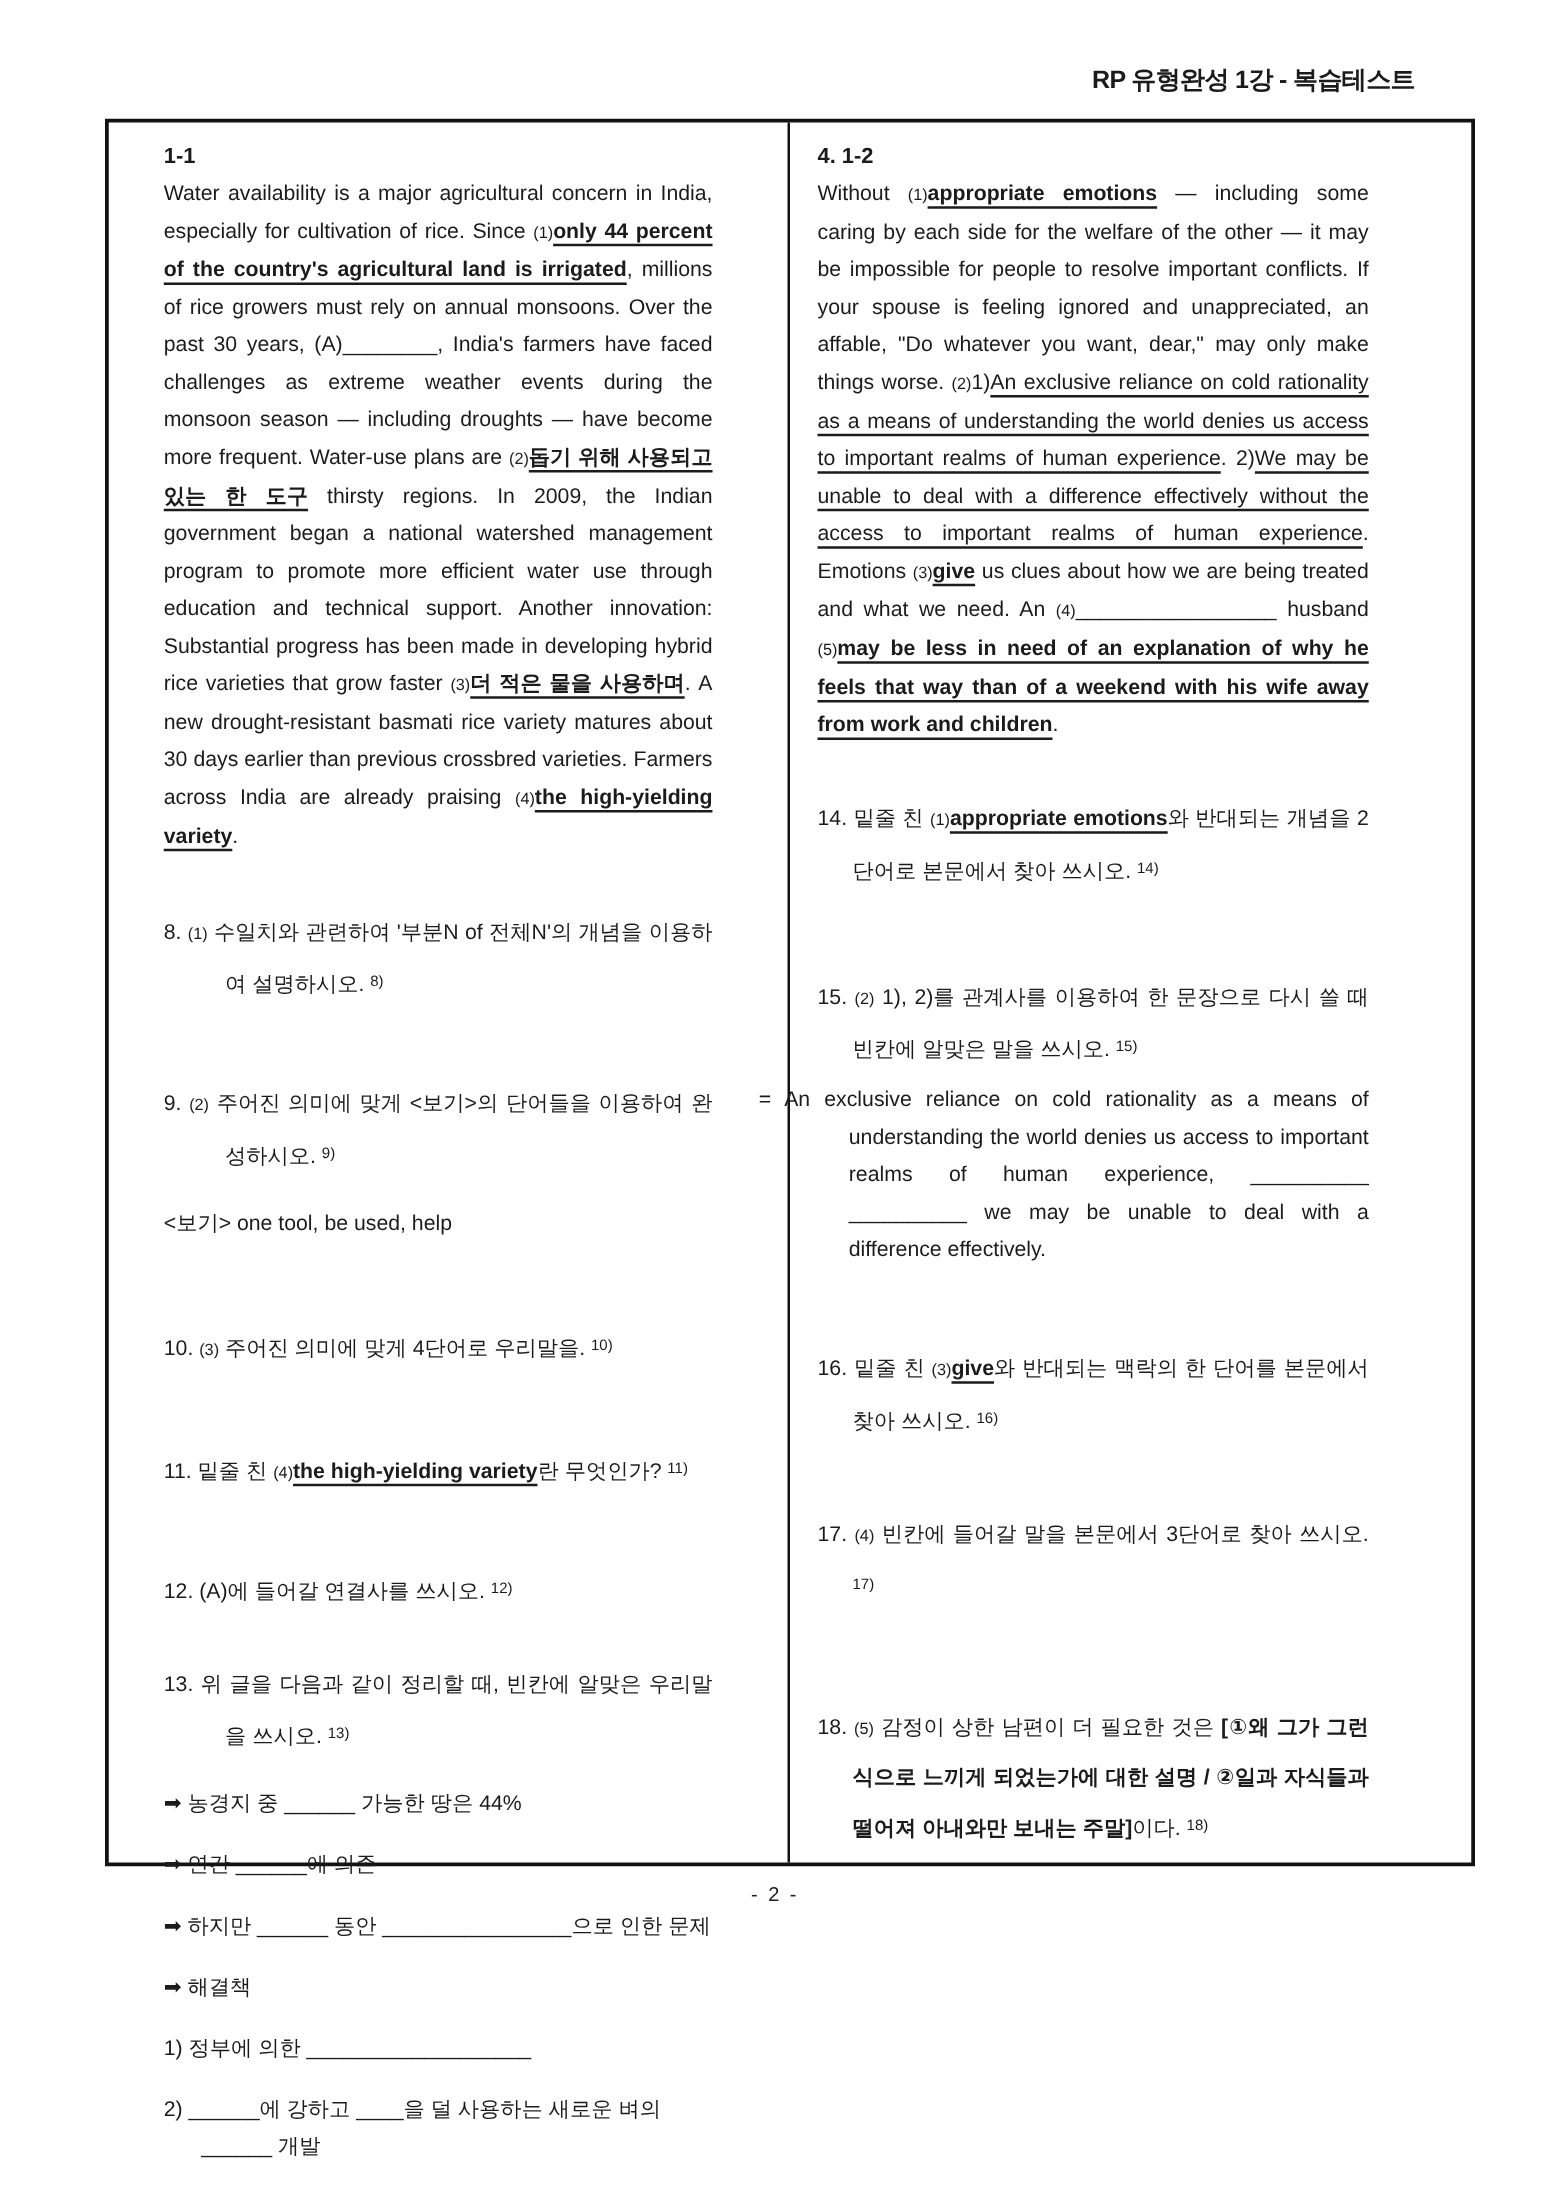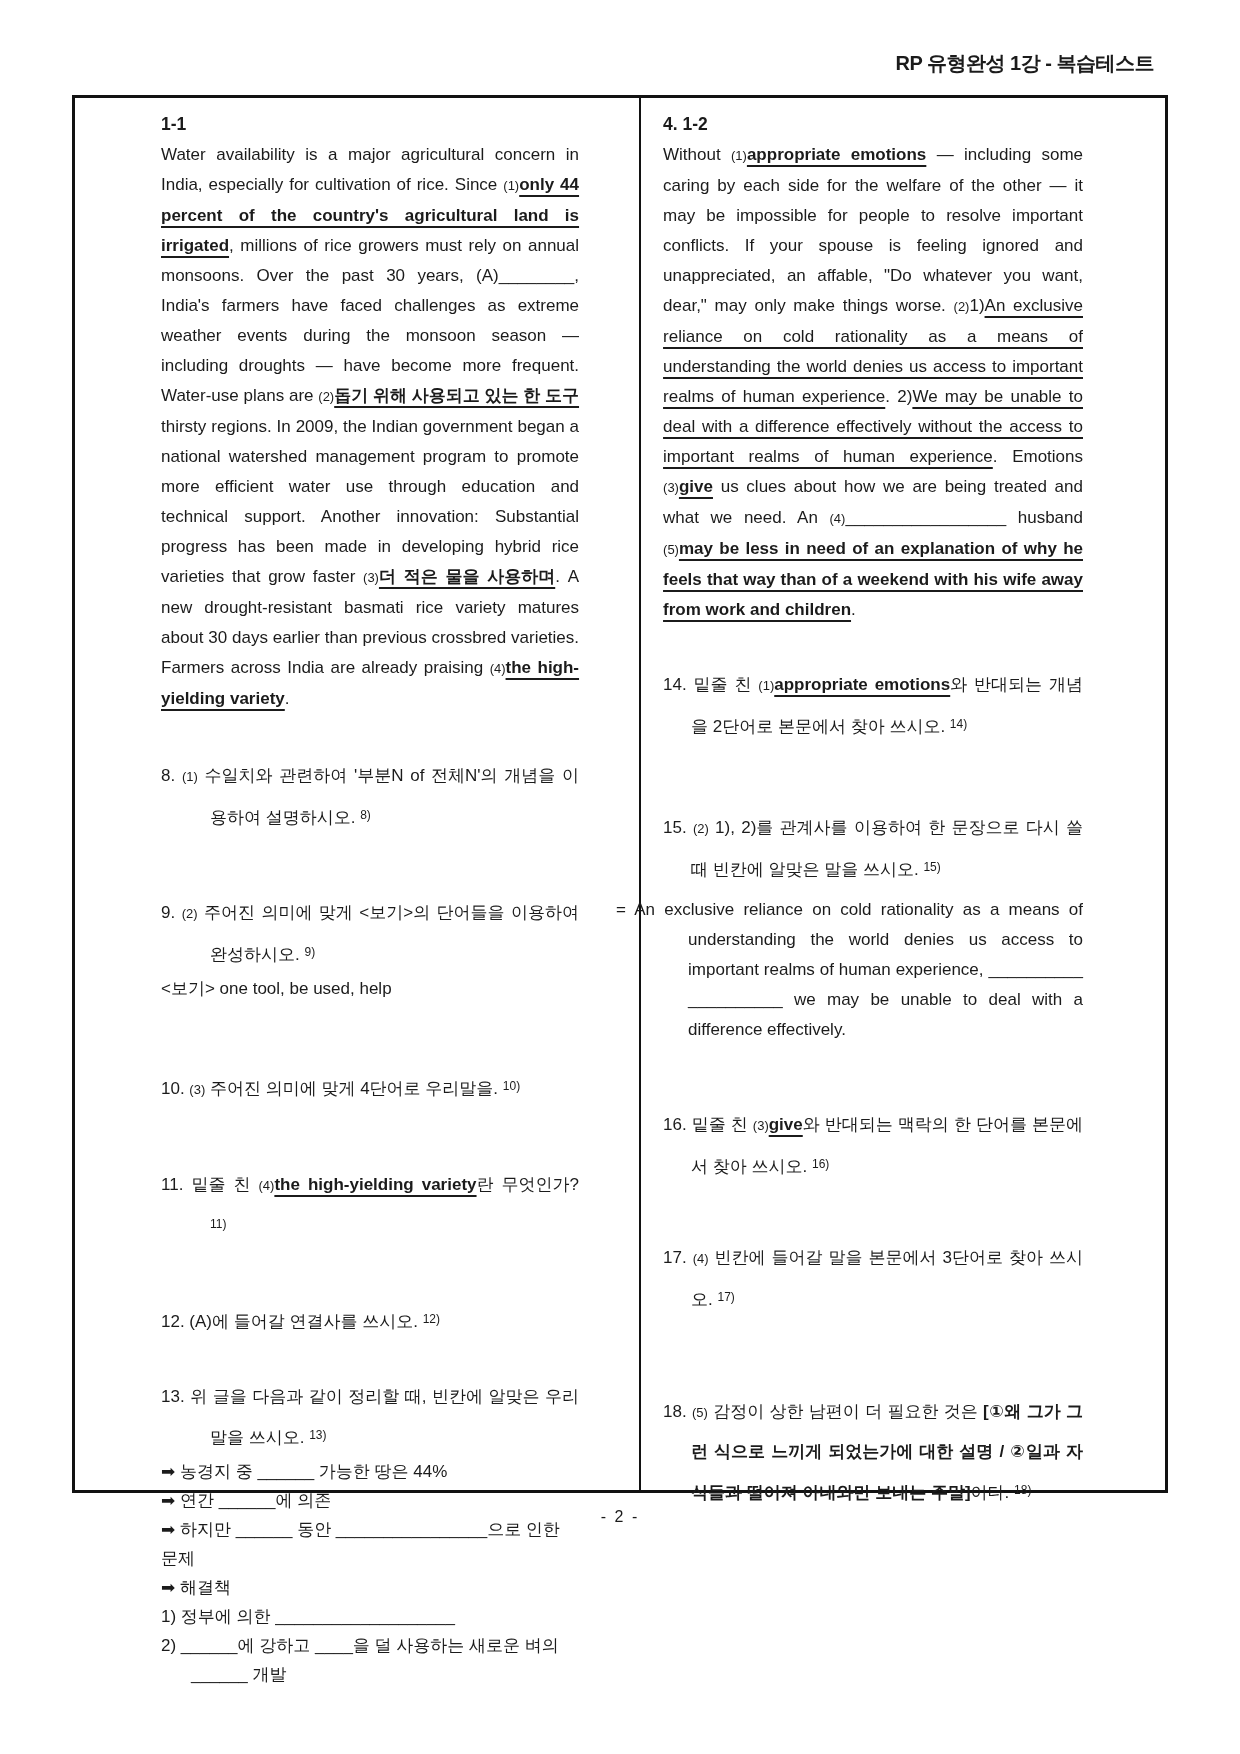--- a/index.html
+++ b/index.html
@@ -1,33 +1,33 @@
 <!DOCTYPE html>
 <html><head>
 <meta charset="utf-8">
 <style>
   html,body{margin:0;padding:0;background:#ffffff;}
   body{
     position:relative;width:1240px;height:1754px;overflow:hidden;
     color:#1b1b1b;font-family:"Liberation Sans","DejaVu Sans",sans-serif;
   }
-  .header{padding-top:50px;text-align:right;padding-right:86px;}
+  .header{padding-top:50px;text-align:right;padding-right:108px;}
   .header .title{font-size:20px;font-weight:bold;letter-spacing:-0.5px;}
   .sheet{
-    position:absolute;left:72px;top:95px;width:1096px;height:1398px;
-    border:3px solid #121212;box-sizing:border-box;display:flex;padding-left:42px;
+    position:absolute;left:84px;top:95px;width:1096px;height:1398px;
+    border:3px solid #121212;box-sizing:border-box;display:flex;
   }
   .col{box-sizing:border-box;}
   .col-left{width:548px;border-right:2px solid #121212;padding:16px 60px 0 44px;}
   .col-right{width:548px;padding:16px 82px 0 22px;}
   .heading{font-weight:bold;font-size:17.5px;margin:0 0 5px 0;}
   .passage{font-size:17px;line-height:30px;text-align:justify;}
   .q{font-size:17px;line-height:39px;text-align:justify;padding-left:49px;text-indent:-49px;}
   .col-right .q{padding-left:28px;text-indent:-28px;}
-  .line{font-size:17px;line-height:29px;}
+  .line{font-size:17px;line-height:29px;margin-top:20px;}
   .hang{padding-left:30px;text-indent:-30px;}
   .eq{
     font-size:17px;line-height:30px;text-align:justify;
     margin-left:-47px;padding-left:72px;text-indent:-72px;
   }
   span.b{font-weight:bold;}
   span.u{text-decoration:underline;text-underline-offset:5px;text-decoration-thickness:1.5px;}
   span.m{font-size:13px;}
   span.f{font-size:12px;vertical-align:4px;}
   .footer{position:absolute;top:1508px;left:0;width:100%;text-align:center;font-size:16px;letter-spacing:2px;}

